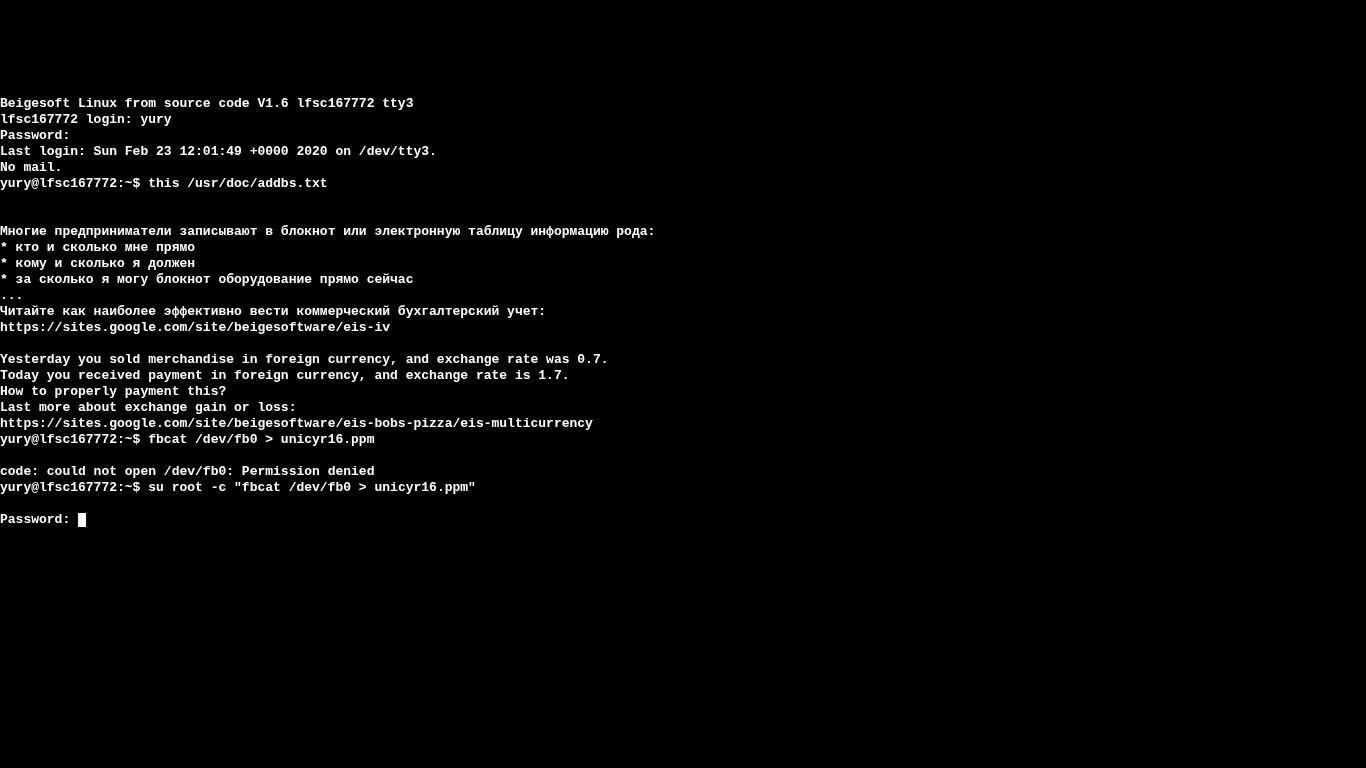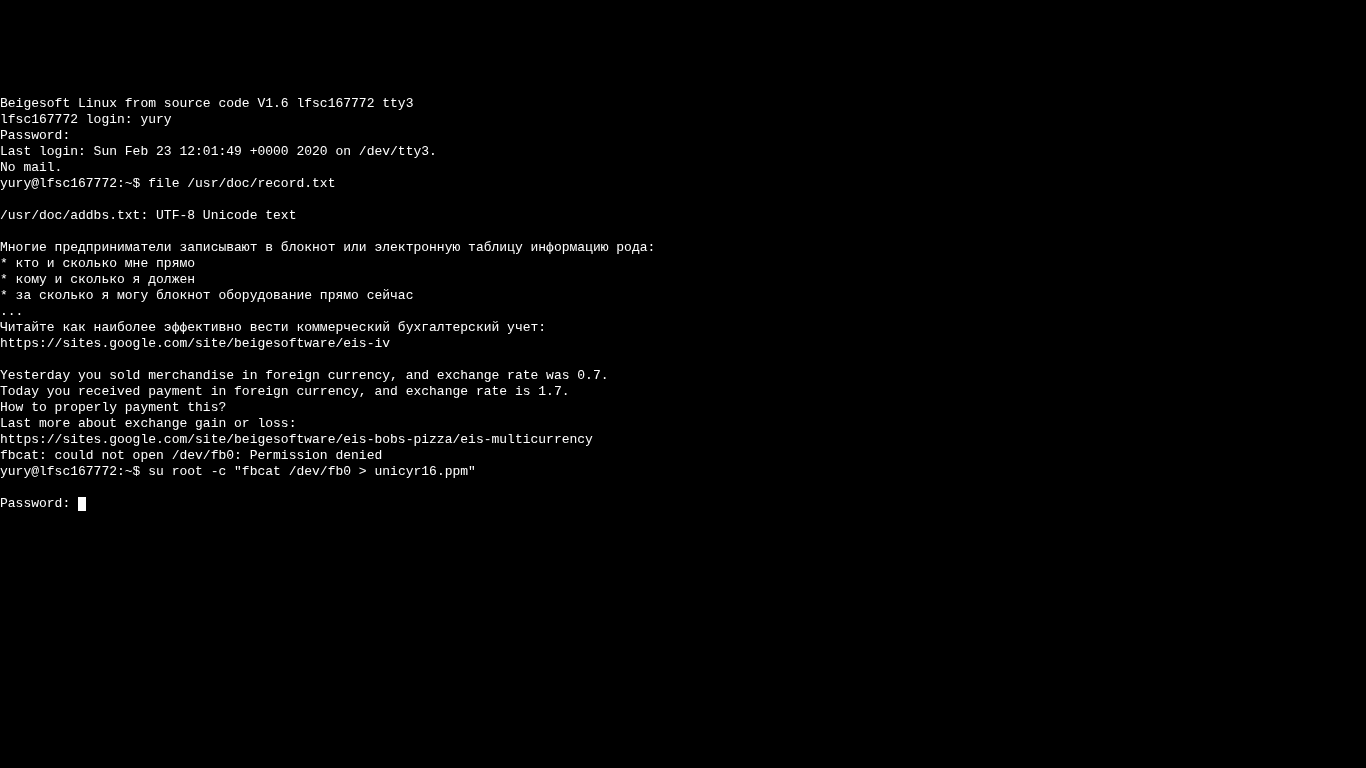--- a/index.html
+++ b/index.html
@@ -1,18 +1,19 @@
 <!DOCTYPE html>
 <html><head>
   <meta charset="utf-8">
   <style>
     * {
       margin: 0;
       padding: 0;
       box-sizing: border-box;
+      font-weight: bold;
     }
     body {
       background: #000000;
       color: #ffffff;
       font-family: "Courier New", Courier, monospace;
       font-size: 13px;
       line-height: 16px;
       width: 1366px;
       height: 768px;
       overflow: hidden;
@@ -46,35 +47,35 @@
 <body>
 
 
 
 <div class="terminal">
 <span class="line output">Beigesoft Linux from source code V1.6 lfsc167772 tty3</span>
 <span class="line output">lfsc167772 login: yury</span>
 <span class="line output">Password:</span>
 <span class="line output">Last login: Sun Feb 23 12:01:49 +0000 2020 on /dev/tty3.</span>
 <span class="line output">No mail.</span>
-<span class="line"><span class="prompt-user">yury@lfsc167772:~$ </span><span class="command">file /usr/doc/record.txt</span></span>
-<span class="line output">/usr/doc/addbs.txt: UTF-8 Unicode text</span>
+<span class="line"><span class="prompt-user">yury@lfsc167772:~$ </span><span class="command">this /usr/doc/addbs.txt</span></span>
 <span class="line output"></span>
 <span class="line output">Многие предприниматели записывают в блокнот или электронную таблицу информацию рода:</span>
 <span class="line output">* кто и сколько мне прямо</span>
 <span class="line output">* кому и сколько я должен</span>
 <span class="line output">* за сколько я могу блокнот оборудование прямо сейчас</span>
 <span class="line output">...</span>
 <span class="line output">Читайте как наиболее эффективно вести коммерческий бухгалтерский учет:</span>
 <span class="line output">https://sites.google.com/site/beigesoftware/eis-iv</span>
 <span class="line output"></span>
 <span class="line output">Yesterday you sold merchandise in foreign currency, and exchange rate was 0.7.</span>
 <span class="line output">Today you received payment in foreign currency, and exchange rate is 1.7.</span>
 <span class="line output">How to properly payment this?</span>
 <span class="line output">Last more about exchange gain or loss:</span>
 <span class="line output">https://sites.google.com/site/beigesoftware/eis-bobs-pizza/eis-multicurrency</span>
-<span class="line output">fbcat: could not open /dev/fb0: Permission denied</span>
+<span class="line"><span class="prompt-user">yury@lfsc167772:~$ </span><span class="command">fbcat /dev/fb0 &gt; unicyr16.ppm</span></span>
+<span class="line output">code: could not open /dev/fb0: Permission denied</span>
 <span class="line"><span class="prompt-user">yury@lfsc167772:~$ </span><span class="command">su root -c "fbcat /dev/fb0 &gt; unicyr16.ppm"</span></span>
 <span class="line"><span class="output">Password: </span><span class="cursor"></span></span>
 </div>
 
 
 
 
 </body></html>

